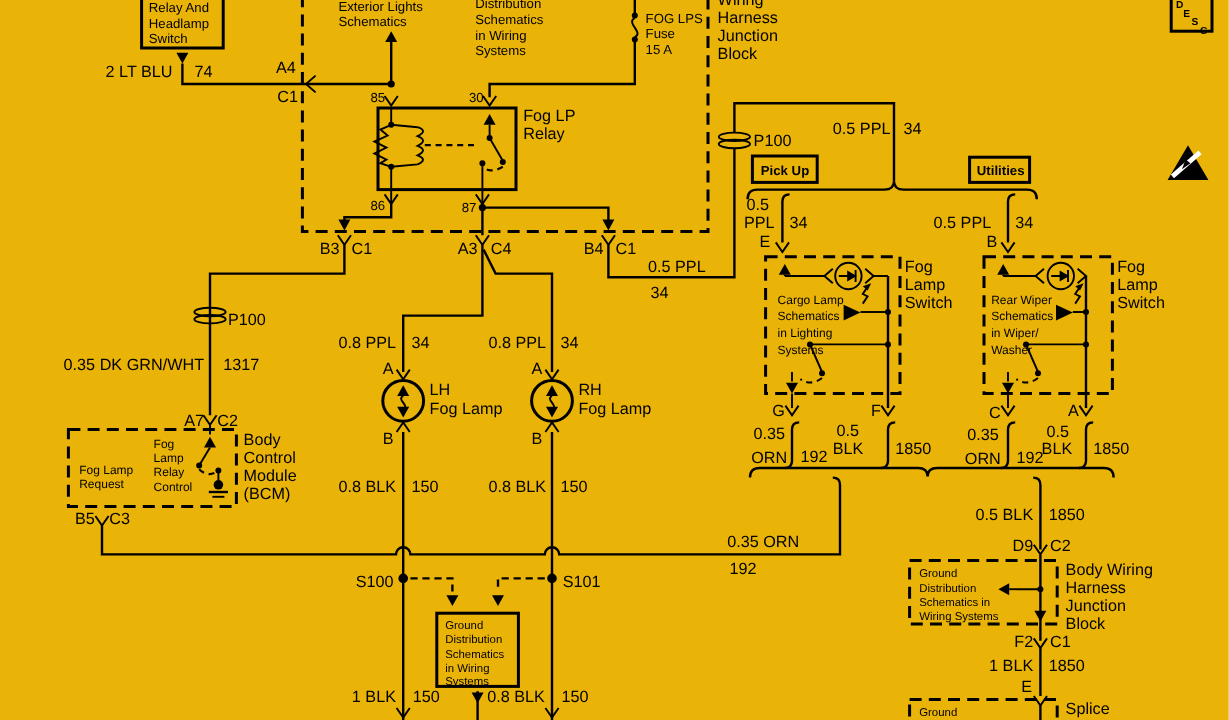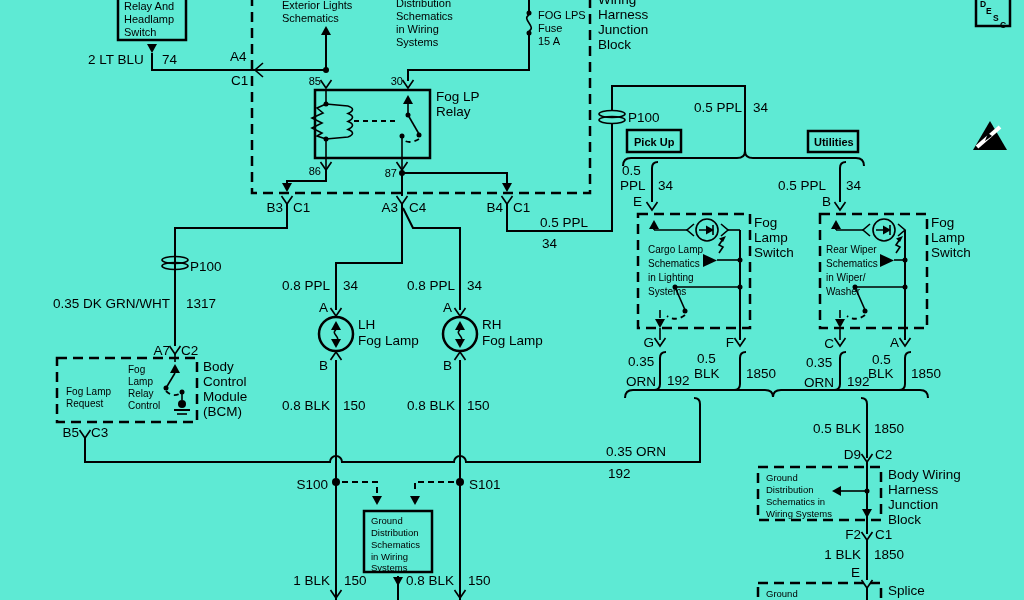--- a/index.html
+++ b/index.html
@@ -1,16 +1,16 @@
 <!DOCTYPE html>
 <html><head>
 <meta charset="utf-8">
 <style>
   html,body{margin:0;padding:0;background:#ffffff;}
-  .stage{position:relative;width:1024px;height:600px;background:#5eead4;overflow:hidden;}
+  .stage{position:relative;width:1024px;height:600px;background:#eab308;overflow:hidden;}
   svg{display:block;}
   svg text{fill:#000;font-family:"Liberation Sans","DejaVu Sans",sans-serif;}
   .f14{font-size:13.5px;}
   .f11{font-size:11px;}
   .f10{font-size:10px;}
   .f9{font-size:9.5px;}
   .f8{font-size:8.5px;font-weight:bold;}
   .tb{font-weight:bold;}
   .end{text-anchor:end;}
   .wire{stroke:#000;stroke-width:2;fill:none;}

